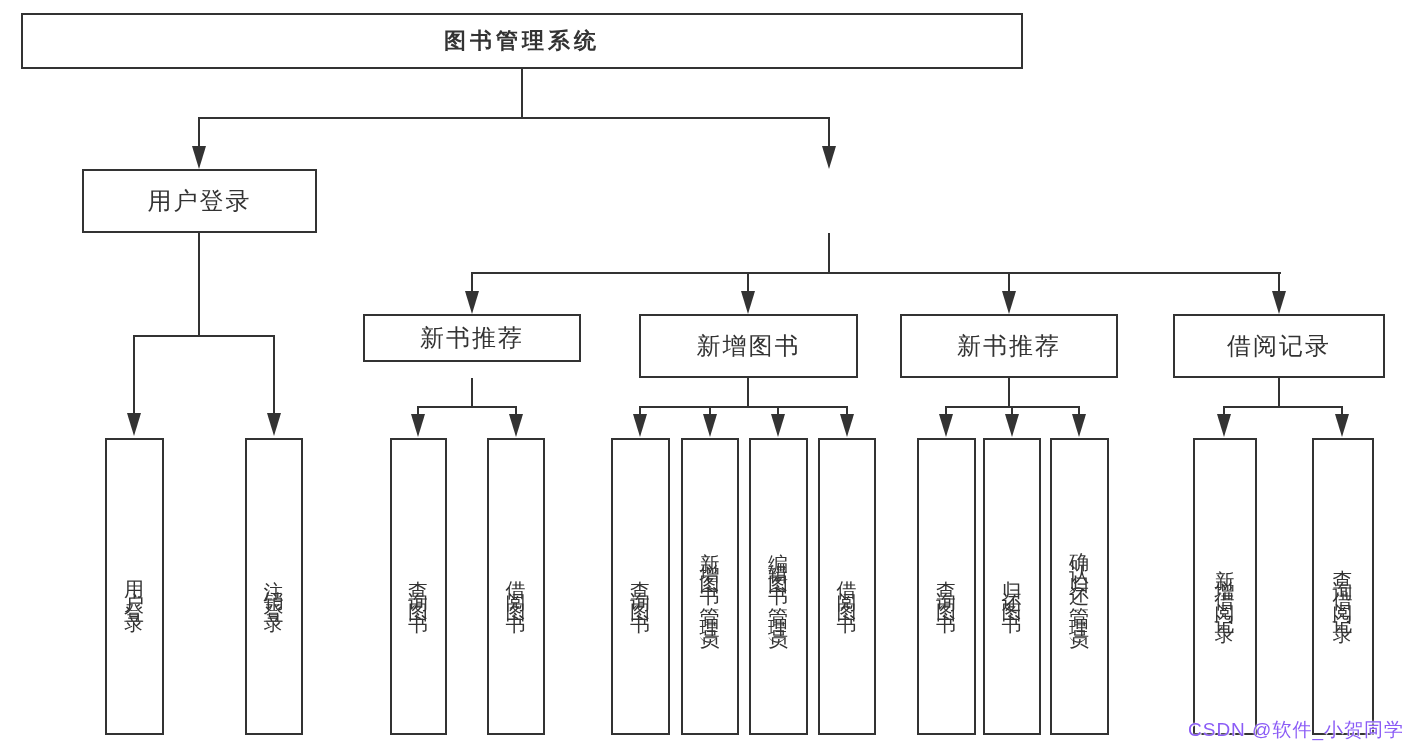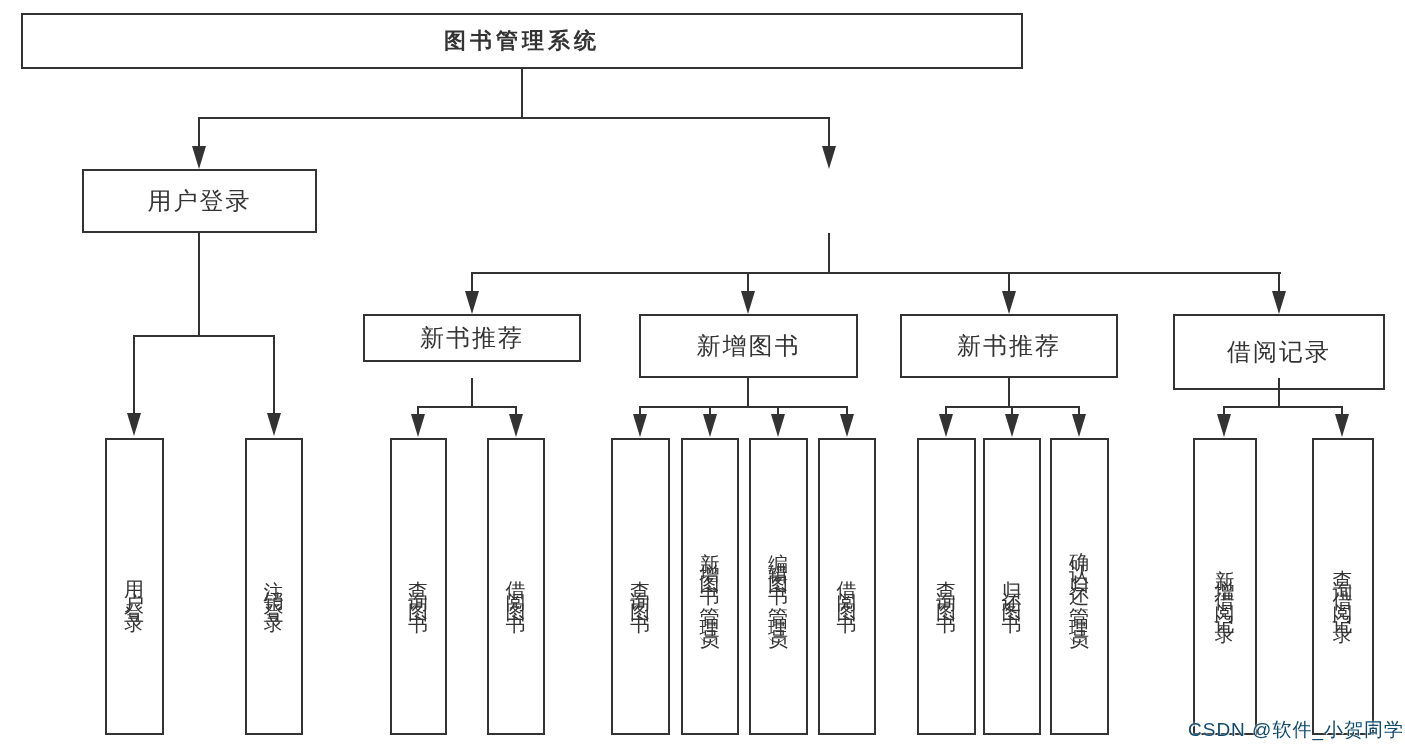--- a/index.html
+++ b/index.html
@@ -22,21 +22,21 @@
   .lh, .lv { position:absolute; background:#333333; }
   .lh { height:2px; }
   .lv { width:2px; }
   .ah {
     position:absolute; width:0; height:0;
     border-left:7px solid transparent; border-right:7px solid transparent;
     border-top:23px solid #333333;
   }
   .watermark {
     position:absolute; left:1188px; top:717px;
-    font-size:19px; letter-spacing:1px; color:#0c4a6e;
+    font-size:19px; letter-spacing:1px; color:#8b5cf6;
     text-shadow:0 0 2px #ffffff, 1px 1px 0 rgba(255,255,255,0.8);
     white-space:nowrap; z-index:5;
   }
 </style>
 </head>
 <body>
 
 <div class="stage">
 
   <div class="box lvl1" style="left:21px;top:13px;width:1002px;height:56px">
@@ -74,21 +74,21 @@
 
   <div class="box lvl23" style="left:363px;top:314px;width:218px;height:48px">
     <span>新书推荐</span>
   </div>
   <div class="box lvl23" style="left:639px;top:314px;width:219px;height:64px">
     <span>新增图书</span>
   </div>
   <div class="box lvl23" style="left:900px;top:314px;width:218px;height:64px">
     <span>新书推荐</span>
   </div>
-  <div class="box lvl23" style="left:1173px;top:314px;width:212px;height:76px">
+  <div class="box lvl23" style="left:1173px;top:314px;width:212px;height:64px">
     <span>借阅记录</span>
   </div>
 
   <div class="lv" style="left:471px;top:378px;height:29px"></div>
   <div class="lh" style="left:417px;top:406px;width:100px"></div>
   <div class="lv" style="left:417px;top:406px;height:10px"></div>
   <div class="ah" style="left:411px;top:414px"></div>
   <div class="lv" style="left:515px;top:406px;height:10px"></div>
   <div class="ah" style="left:509px;top:414px"></div>
 

